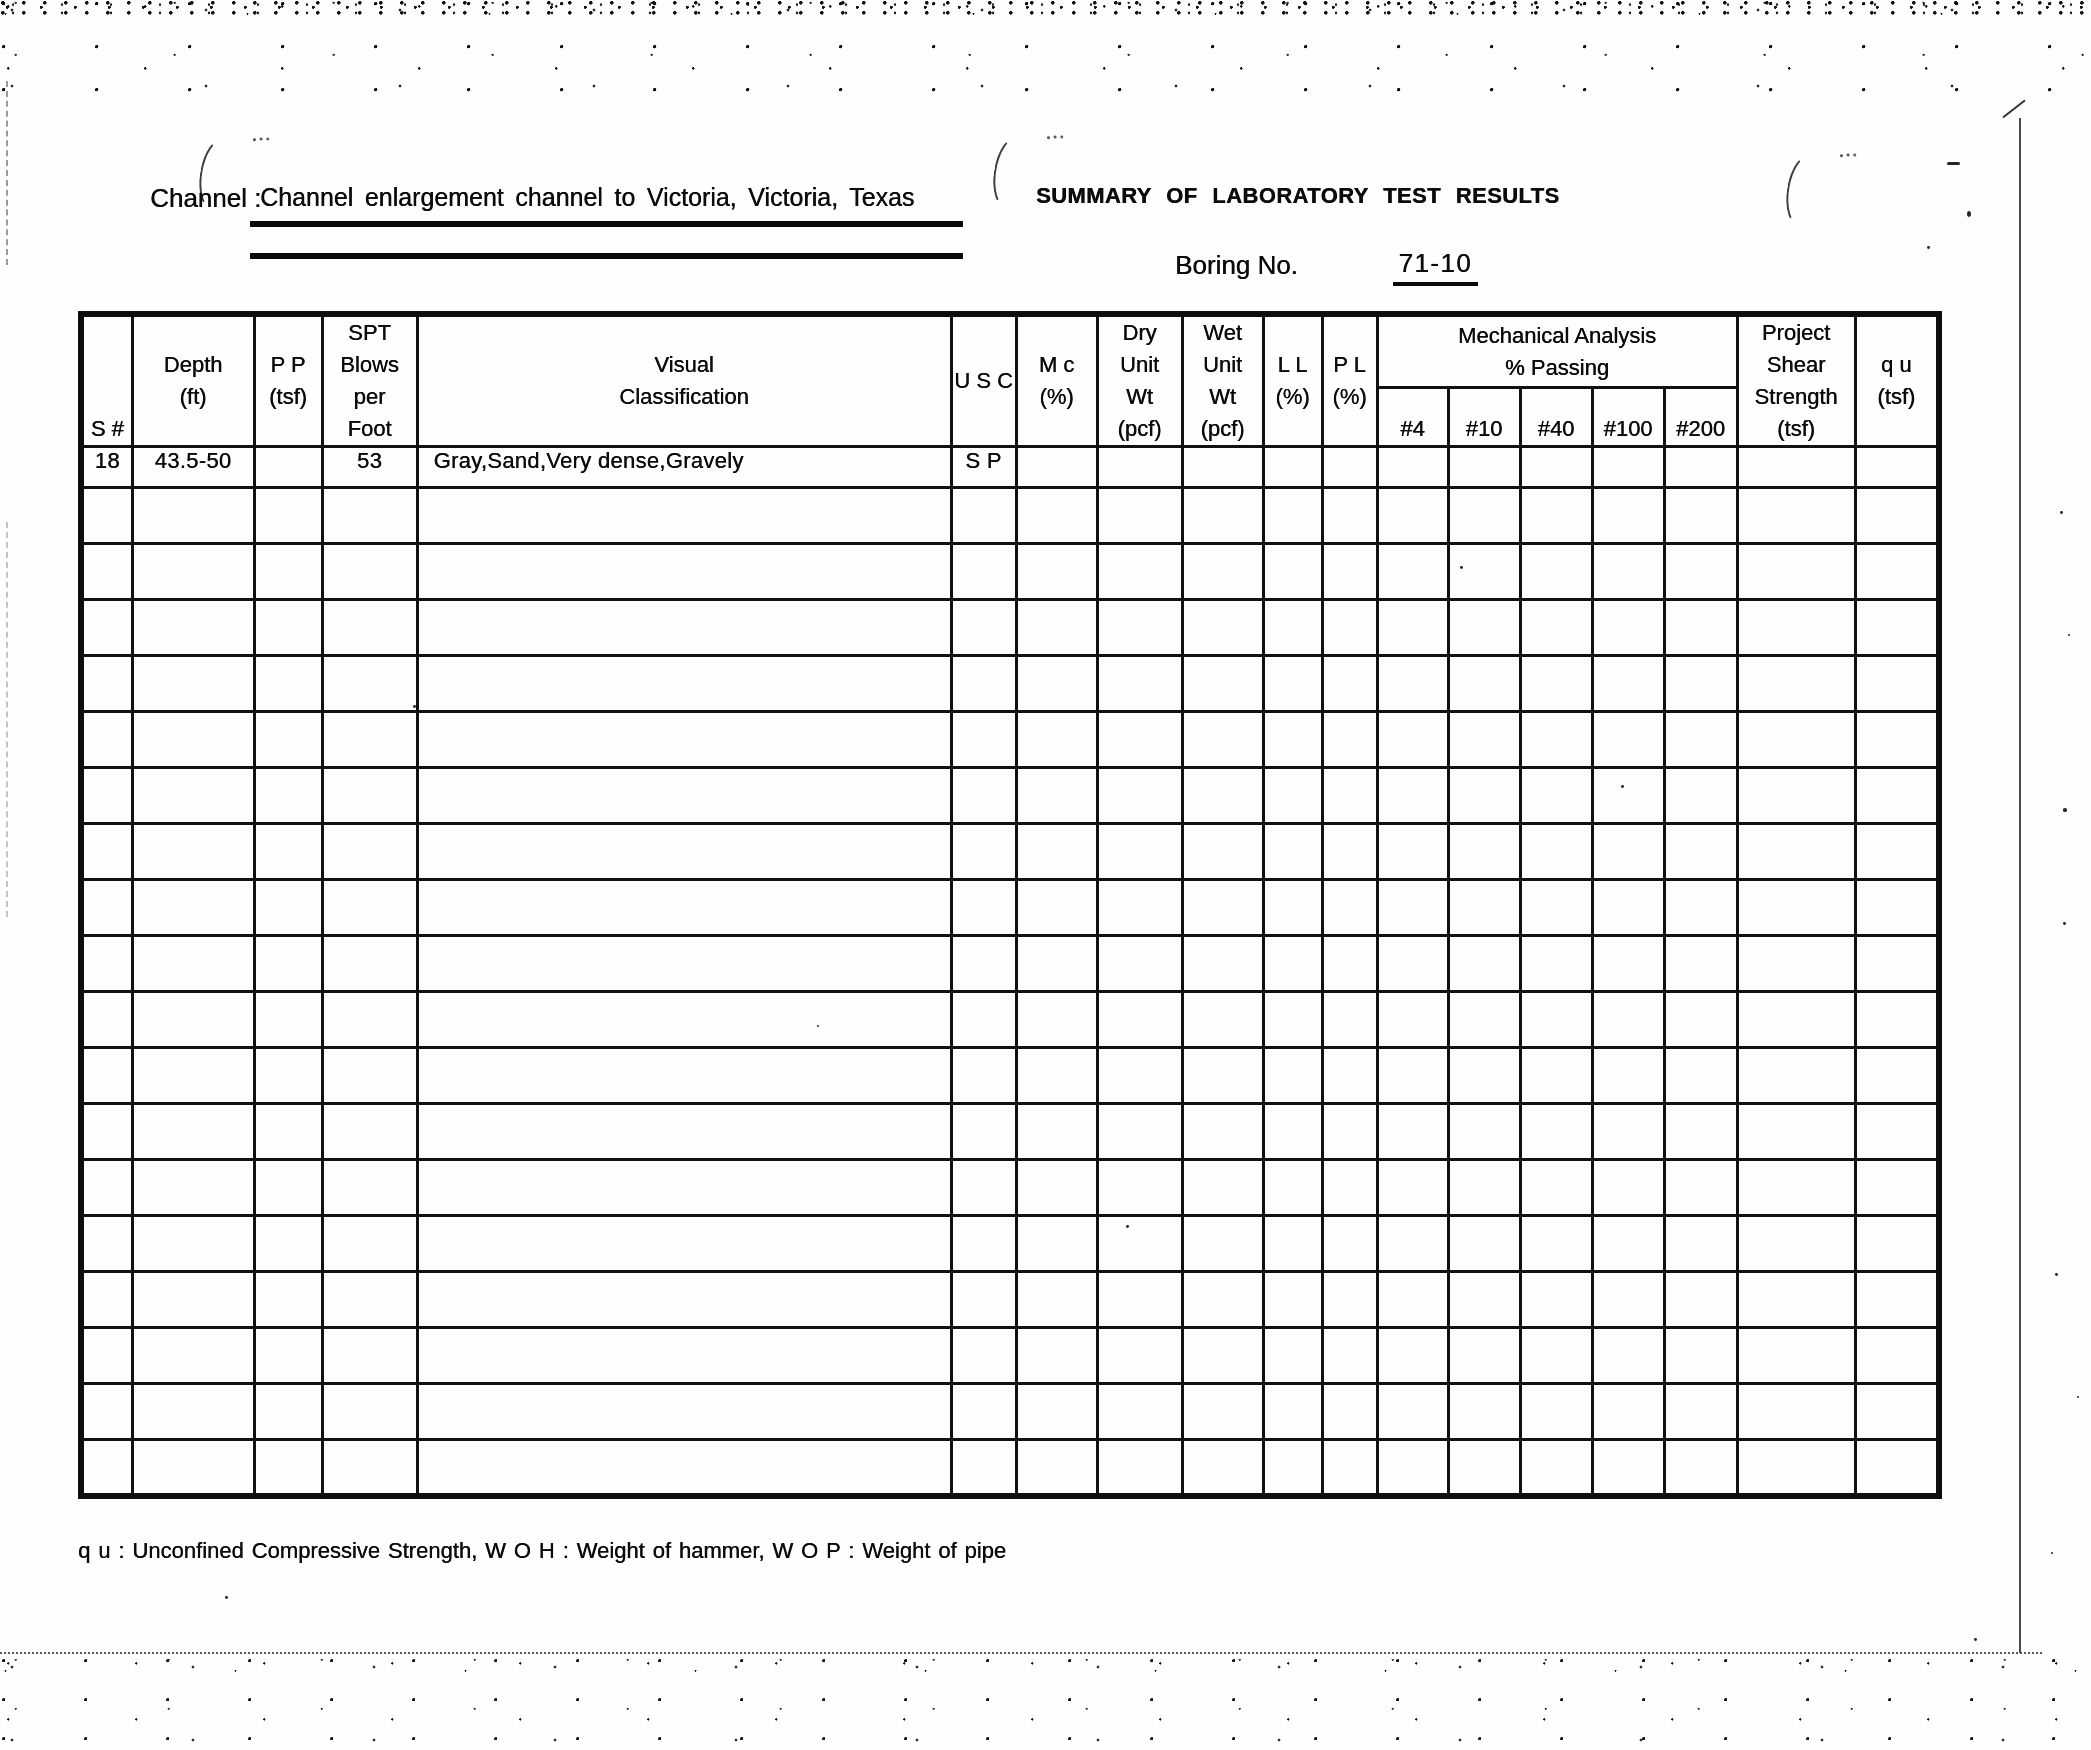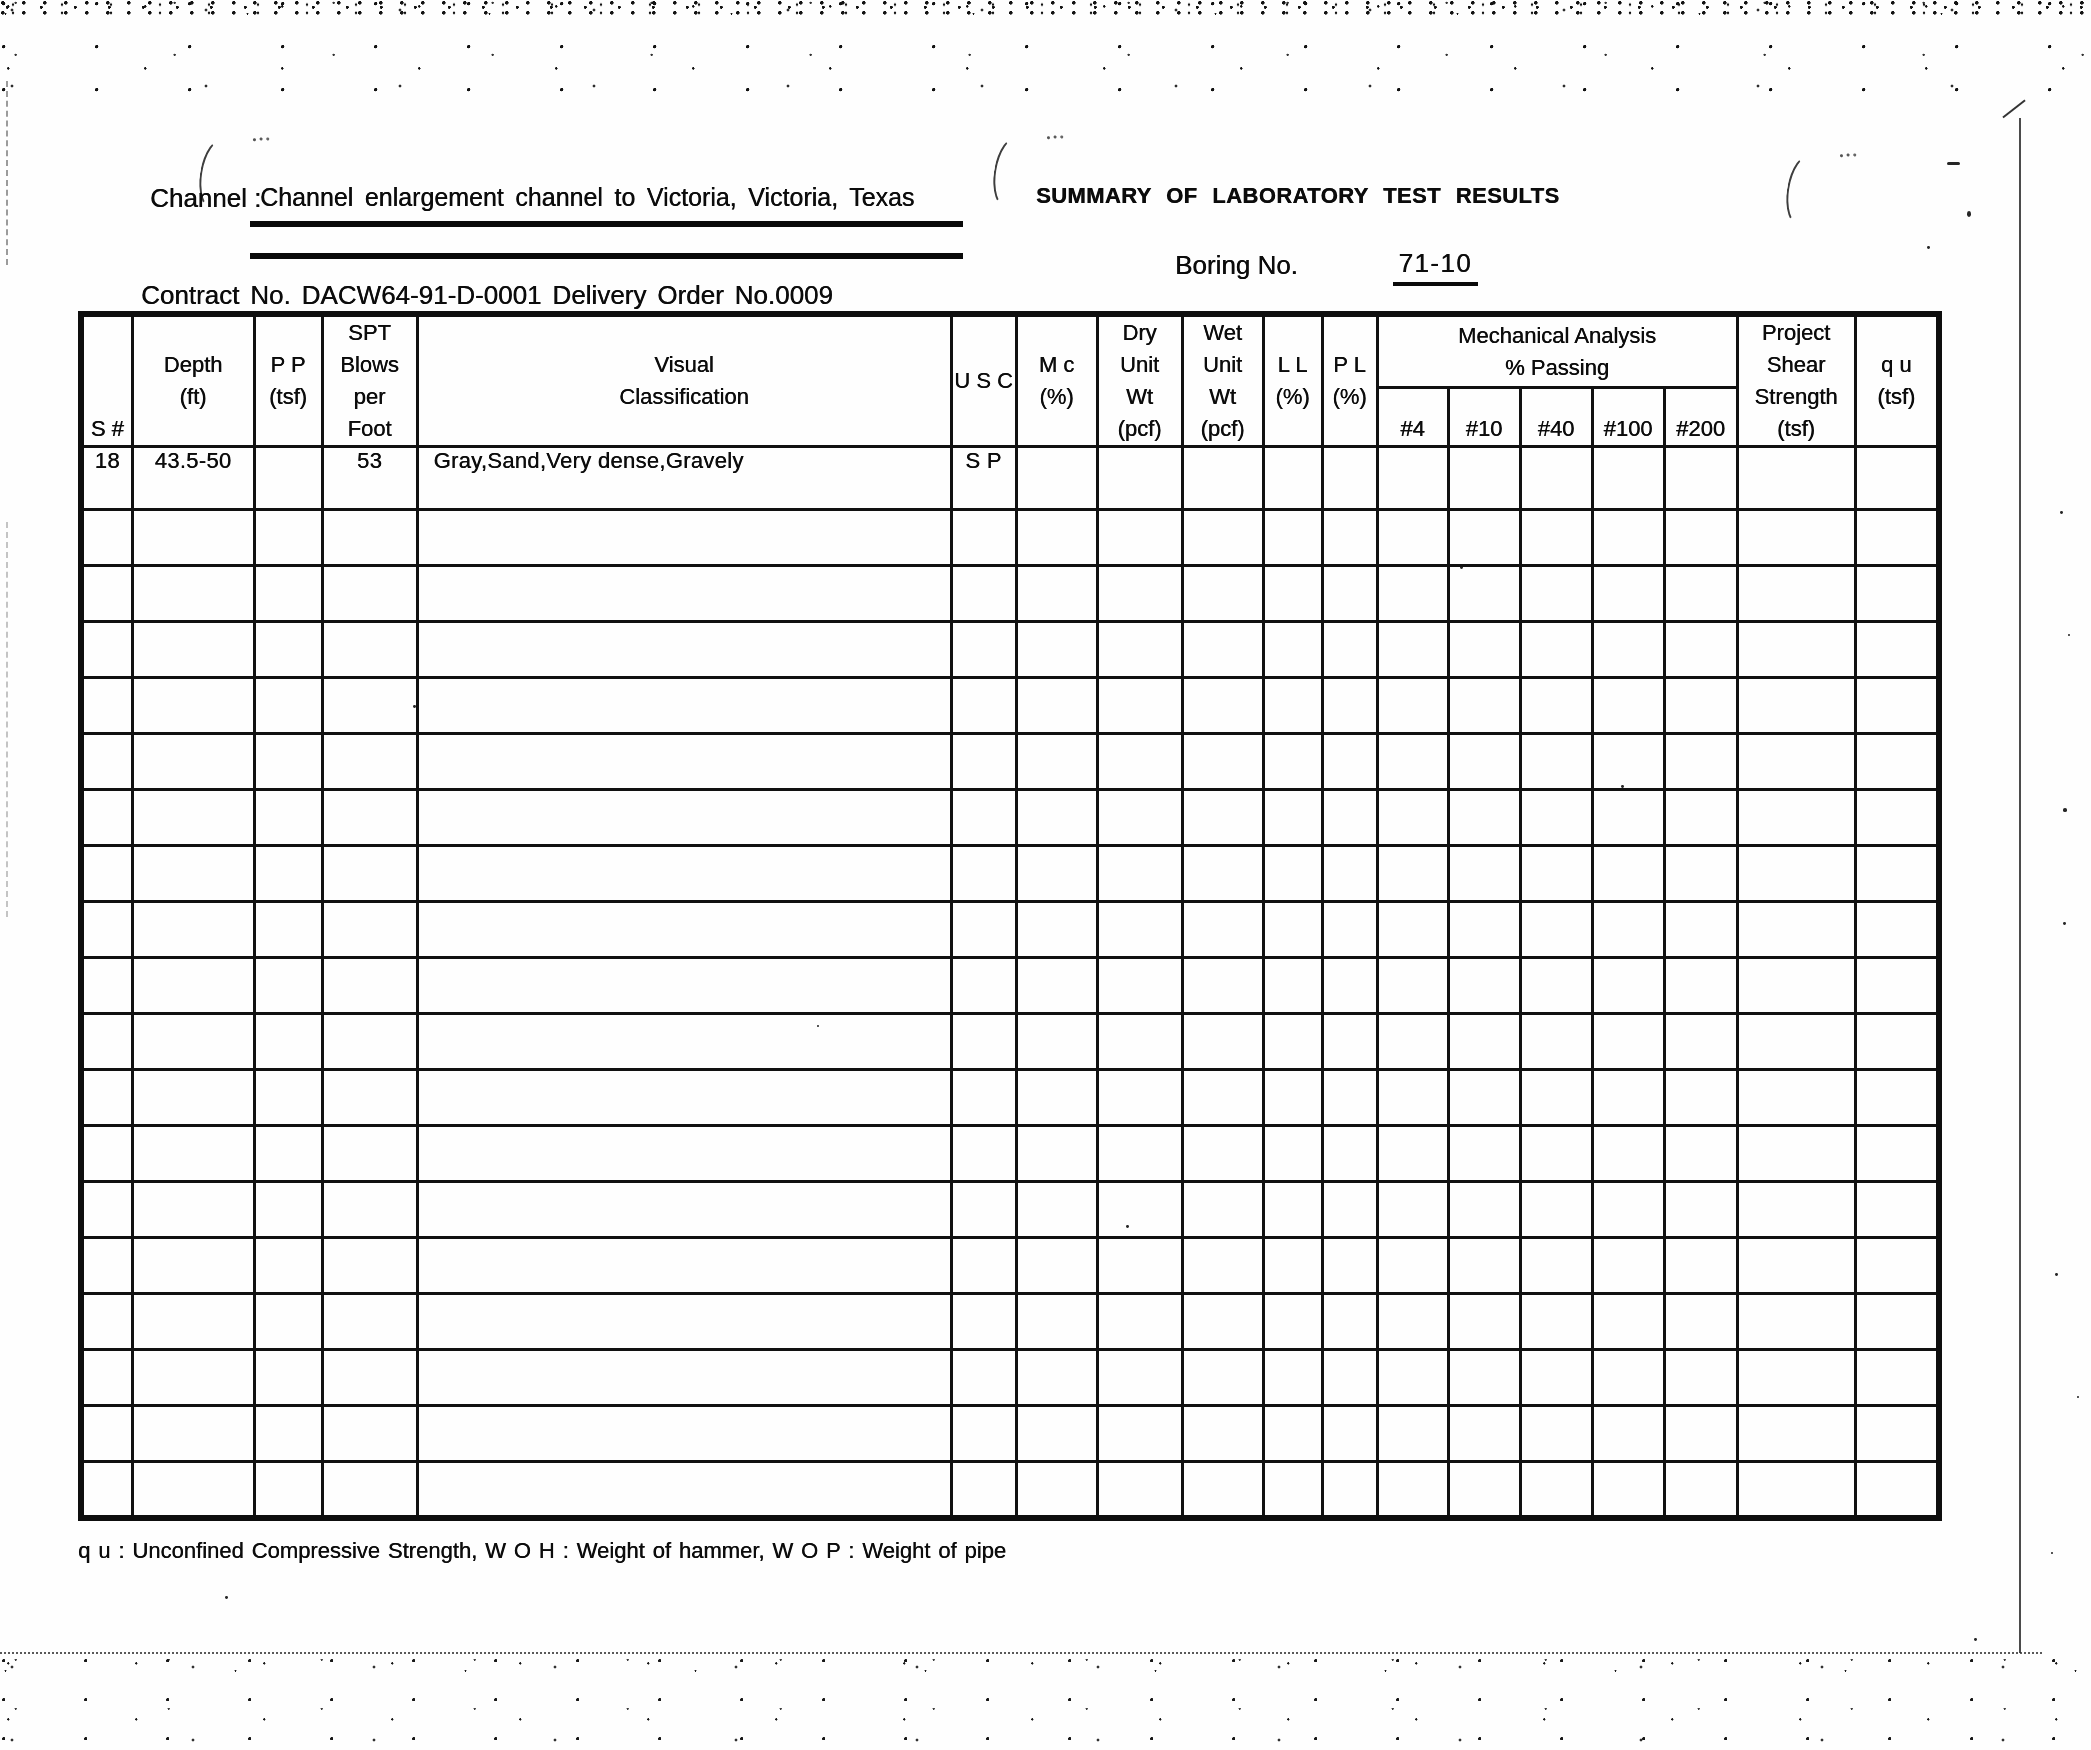--- a/index.html
+++ b/index.html
@@ -88,21 +88,21 @@
   }
   thead th{vertical-align:middle;text-align:center;line-height:32px;}
   thead tr.h1{height:72px;}
   thead tr.h2{height:57px;}
   thead th{border-bottom-width:5.5px;}
   th.v-bot{vertical-align:bottom;}
   th.col-s{padding-bottom:29px;}
   th.sieve{padding-bottom:5.5px;}
   .ln{display:block;}
   tbody tr{height:56px;}
-  tbody tr.data-row{height:63px;}
+  tbody tr.data-row{height:41px;}
   tbody td{vertical-align:top;text-align:center;padding-top:3.7px;font-size:22px;letter-spacing:0.3px;}
   tbody td.cell-visual{text-align:left;padding-left:15px;}
   
   .footnote{font-size:22px;word-spacing:1.8px;}
   .fn1{left:78px;top:1506px;}
   .fn2{left:78px;top:1538px;}
 </style>
 </head>
 <body>
 
@@ -136,21 +136,20 @@
   <div class="speck" style="left:2063px;top:808px;width:3.7px;height:3.7px;"></div>
   <div class="speck" style="left:2051px;top:1552px;width:1.8px;height:1.8px;"></div>
 
   <span class="abs lbl project-label">Channel :</span>
   <span class="abs project-value">Channel enlargement channel to Victoria, Victoria, Texas</span>
   <div class="rule rule1"></div>
   <div class="rule rule2"></div>
   <span class="abs doc-title">SUMMARY OF LABORATORY TEST RESULTS</span>
   <span class="abs lbl boring-label">Boring No.</span>
   <span class="abs boring-value">71-10</span>
-  <span class="abs lbl contract-line">Contract No. DACW64-91-D-0001   Delivery Order No.0009</span>
 
   <div class="tbl-wrap">
     <table class="lab">
       <colgroup>
         <col style="width:51px">
           <col style="width:122px">
           <col style="width:68px">
           <col style="width:95px">
         <col style="width:534px">
           <col style="width:65px">

